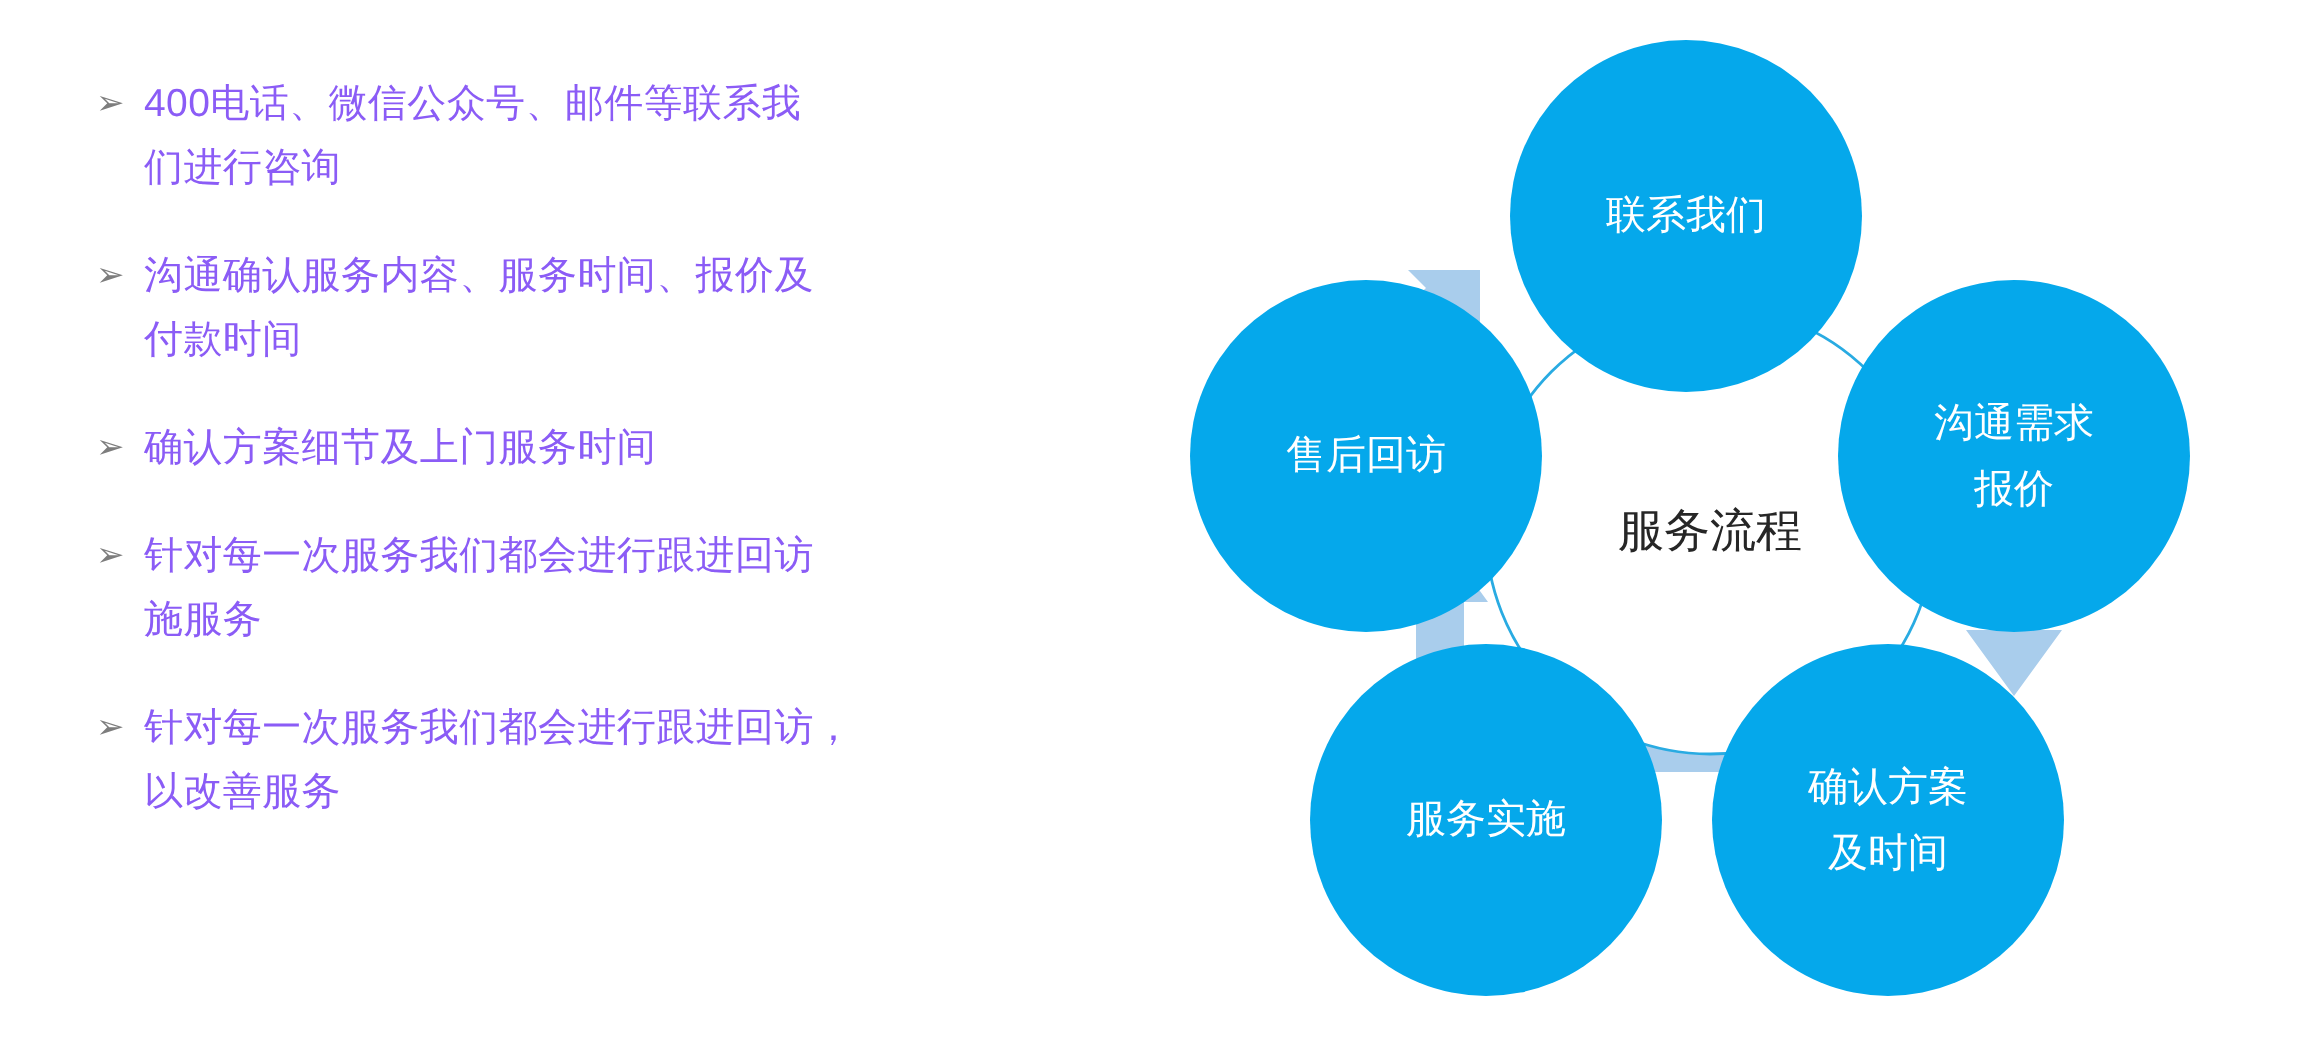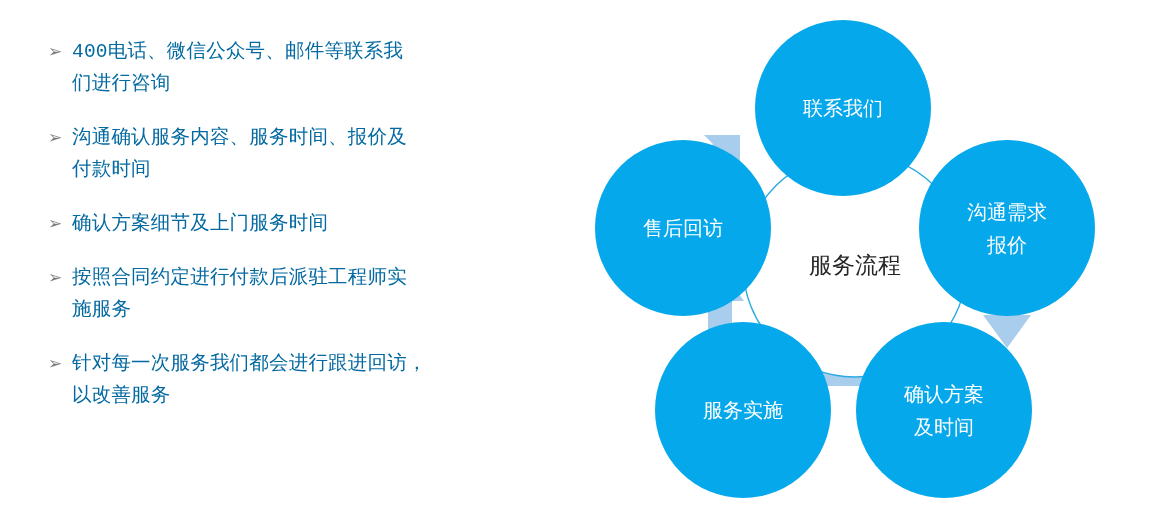--- a/index.html
+++ b/index.html
@@ -37,24 +37,23 @@
     font-size: 17px;
     line-height: 32px;
     color: #7d7d7d;
     text-align: left;
     user-select: none;
   }
   .bullet-text {
     flex: 1 1 auto;
     font-size: 19.5px;
     line-height: 32px;
-    color: #0369a1;
+    color: #8b5cf6;
     letter-spacing: 0.2px;
     white-space: pre-line;
-    font-family: Liberation Mono, monospace;
   }
 
   
   #cycle-diagram {
     position: absolute;
     left: 595px;
     top: 18px;
     width: 545px;
     height: 495px;
   }
@@ -93,21 +92,21 @@
 付款时间</span>
     </div>
 
     <div class="bullet-item">
       <span class="bullet-marker">➢</span>
       <span class="bullet-text">确认方案细节及上门服务时间</span>
     </div>
 
     <div class="bullet-item">
       <span class="bullet-marker">➢</span>
-      <span class="bullet-text">按照合同约定进行付款后派驻工程师实
+      <span class="bullet-text">针对每一次服务我们都会进行跟进回访
 施服务</span>
     </div>
 
     <div class="bullet-item">
       <span class="bullet-marker">➢</span>
       <span class="bullet-text">针对每一次服务我们都会进行跟进回访，
 以改善服务</span>
     </div>
 
   </div>

